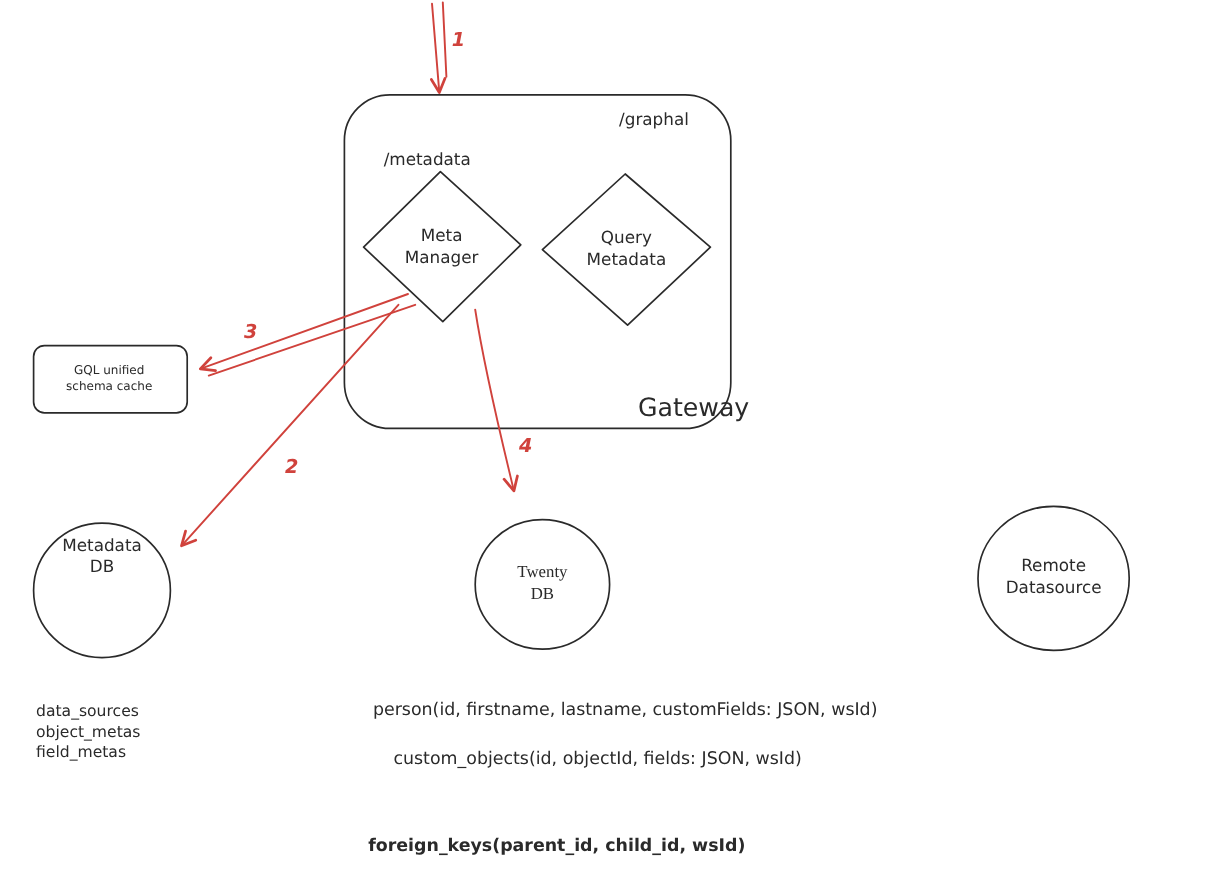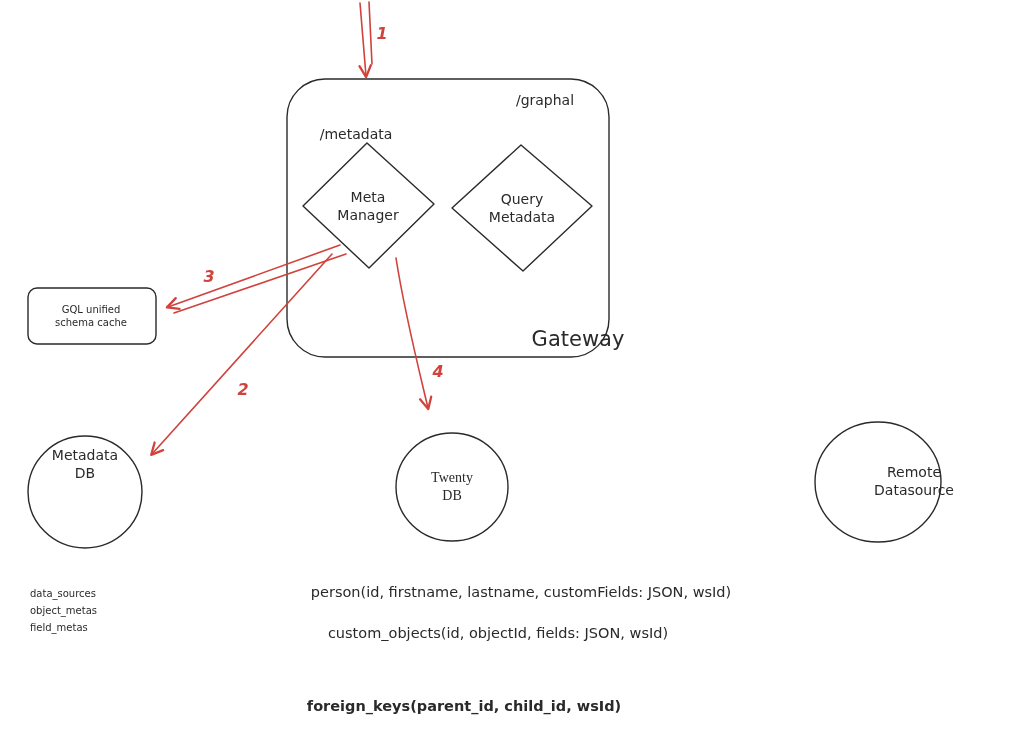--- a/index.html
+++ b/index.html
@@ -31,21 +31,21 @@
     color: #d0423c;
     font-size: 16px;
     font-style: italic;
     font-weight: bold;
   }
   .tables {
     position: absolute;
     left: 30px;
     top: 585px;
     text-align: left;
-    font-size: 10px;
+    font-size: 13px;
     line-height: 17px;
     white-space: nowrap;
   }
 </style>
 </head>
 <body>
 
 <div class="stage">
 
   <svg class="layer" width="1024" height="730" viewBox="0 0 1024 730">
@@ -88,21 +88,21 @@
 
   <div class="lbl" style="left:578px; top:340px; font-size:21px;">Gateway</div>
 
   <div class="lbl" style="left:91px; top:316px; font-size:10px;">GQL unified
 schema cache</div>
 
   <div class="lbl" style="left:85px; top:464px;">Metadata
 DB</div>
   <div class="lbl" style="left:452px; top:487px;font-family:Liberation Serif, serif;">Twenty
 DB</div>
-  <div class="lbl" style="left:878px; top:481px;margin-left:36px;">Remote
+  <div class="lbl" style="left:878px; top:481px;">Remote
 Datasource</div>
 
   <div class="num" style="left:382px; top:33px;">1</div>
   <div class="num" style="left:243px; top:389px;">2</div>
   <div class="num" style="left:209px; top:276px;">3</div>
   <div class="num" style="left:438px; top:371px;">4</div>
 
   <div class="tables">
     <div>data_sources</div>
     <div>object_metas</div>

